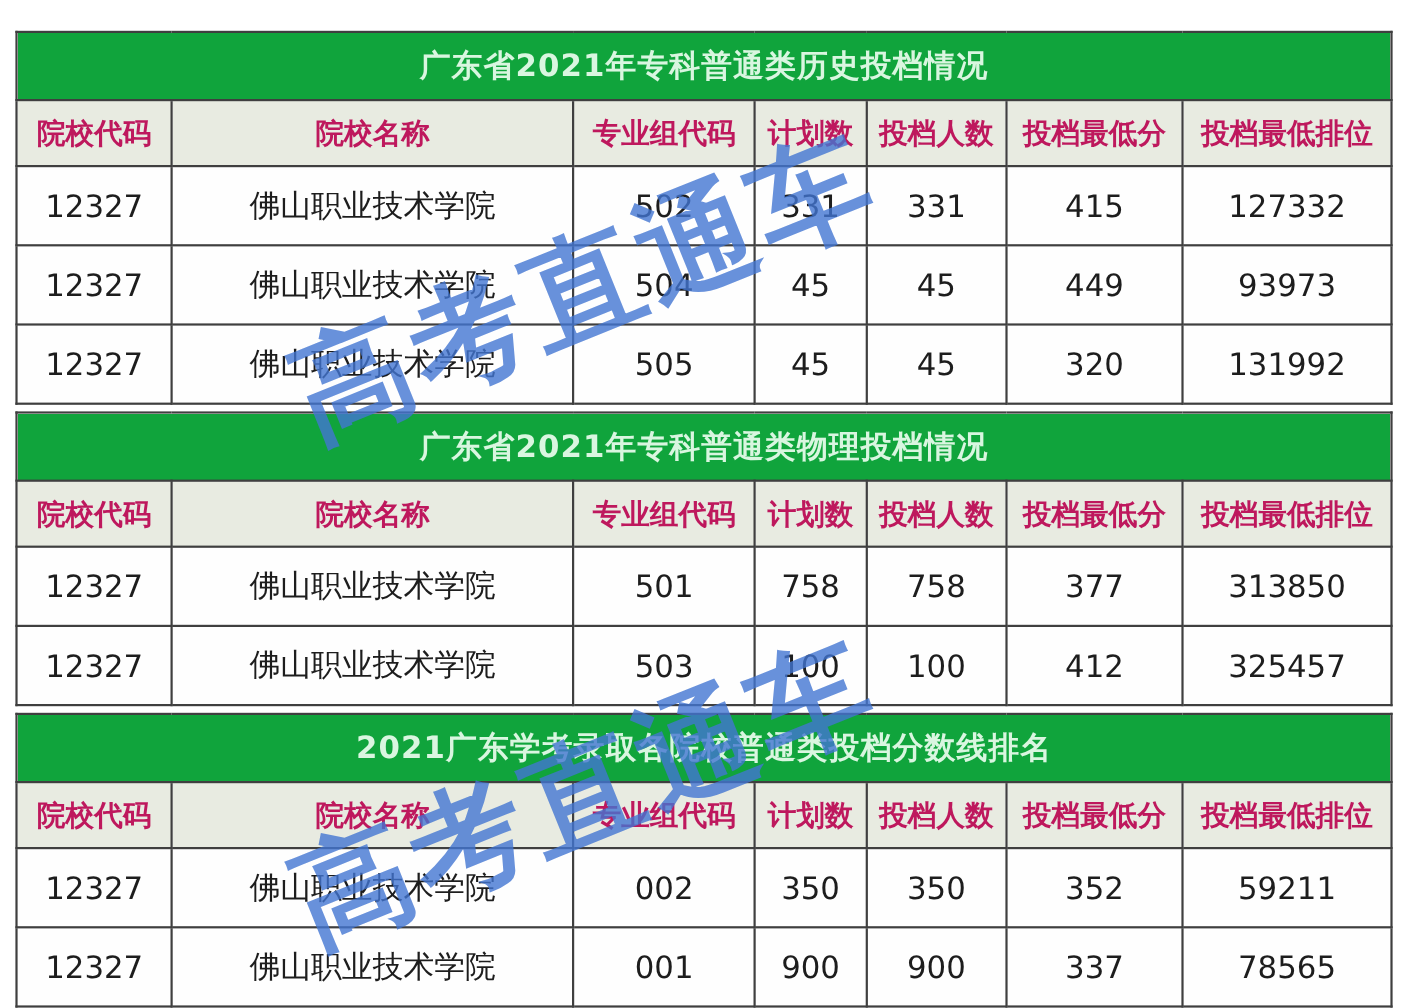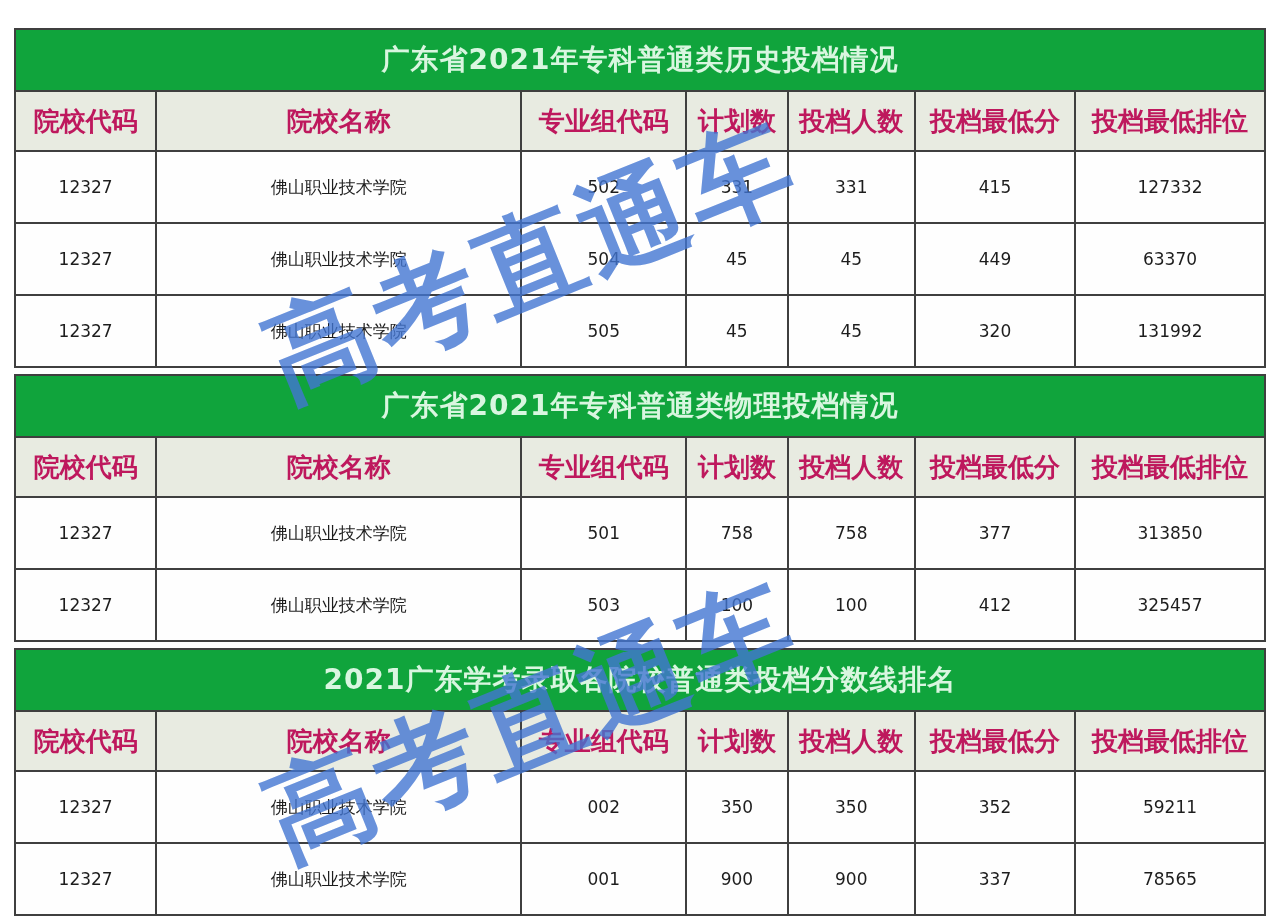--- a/index.html
+++ b/index.html
@@ -31,21 +31,21 @@
   tr.head-row th{
     height:56px;
     background:#e8ebe1;
     color:#be185d;
     font-size:26px;font-weight:bold;
   }
   tr.data-row td{
     height:68px;
     background:#fefefe;
     color:#1d1d1d;
-    font-size:17px;font-weight:normal;
+    font-size:28px;font-weight:normal;
   }
   .watermark{
     position:absolute;
     left:252px;
     font-size:106px;
     font-weight:bold;
     letter-spacing:6px;
     white-space:nowrap;
     color:rgba(66,118,210,0.80);
     transform:rotate(-22deg);
@@ -96,21 +96,21 @@
           <td>415</td>
           <td>127332</td>
         </tr>
         <tr class="data-row">
           <td>12327</td>
           <td>佛山职业技术学院</td>
           <td>504</td>
           <td>45</td>
           <td>45</td>
           <td>449</td>
-          <td>63370</td>
+          <td>93973</td>
         </tr>
         <tr class="data-row">
           <td>12327</td>
           <td>佛山职业技术学院</td>
           <td>505</td>
           <td>45</td>
           <td>45</td>
           <td>320</td>
           <td>131992</td>
         </tr>

